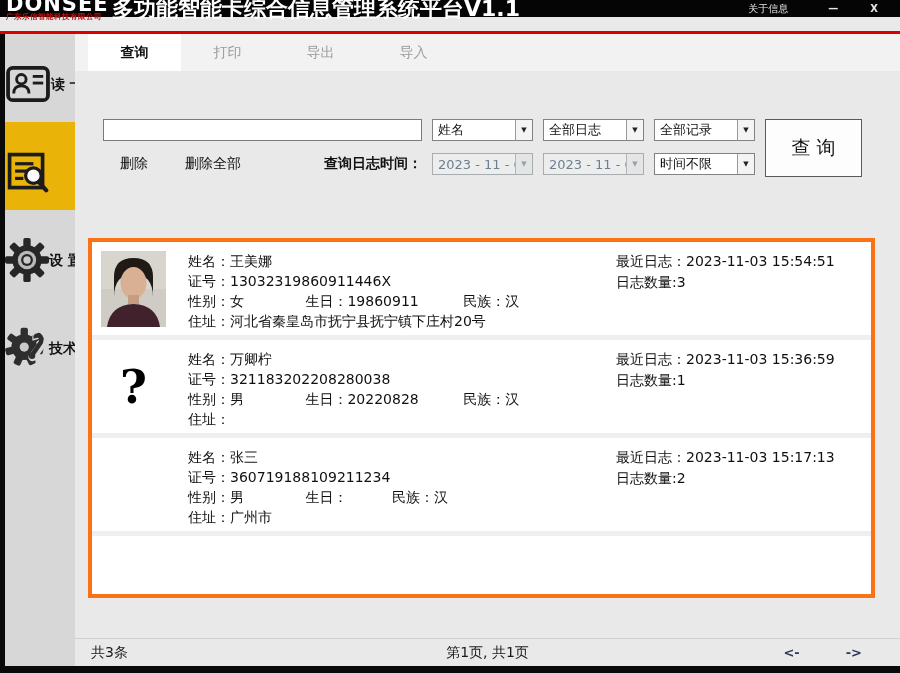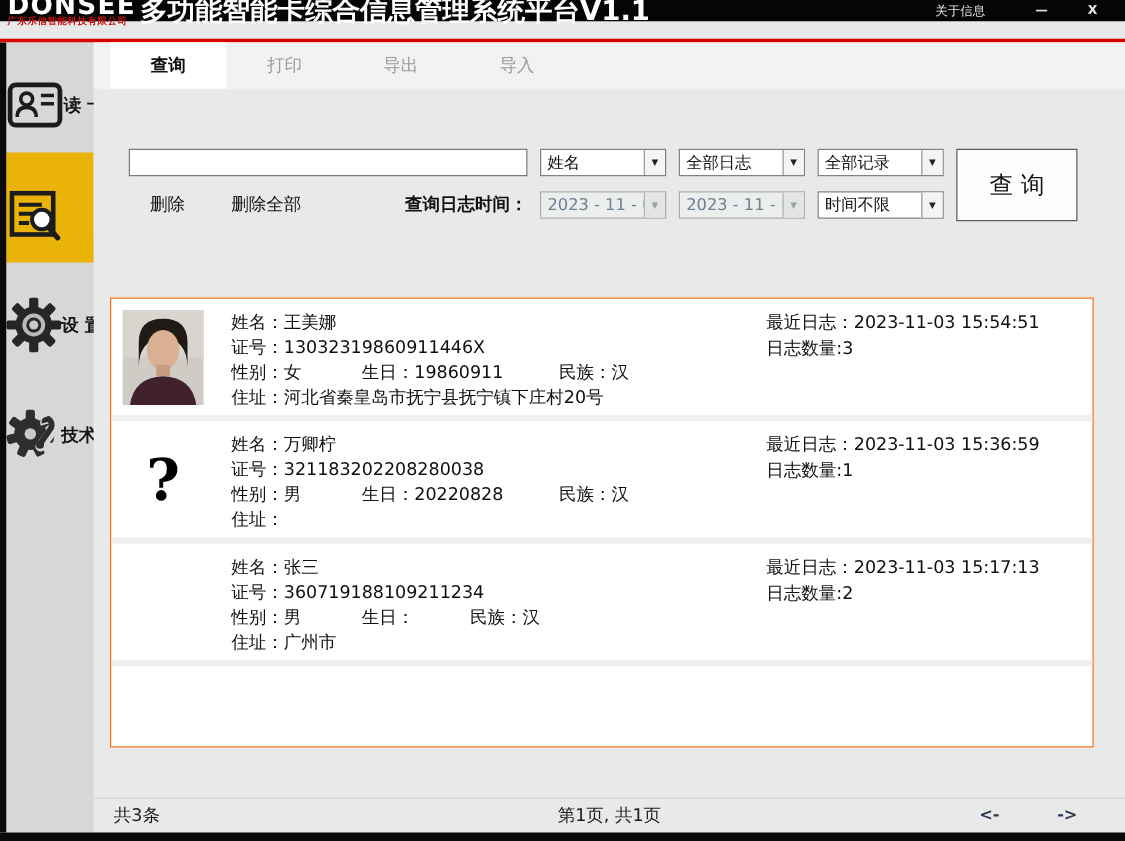--- a/index.html
+++ b/index.html
@@ -59,29 +59,29 @@
   .actions-cell { grid-column:1; grid-row:2; display:flex; align-items:center; font-size:14px; color:#111;text-align:right; }
   .lnk { cursor:pointer; }
   .lnk-del { margin-left:17px; }
   .lnk-delall { margin-left:37px; }
   .lbl-logtime { margin-left:auto; font-weight:600; }
   .query-btn { grid-column:5; grid-row:1/3; height:58px; background:#fdfdfd; border:1px solid #5a5a5a;
                font-size:19px; letter-spacing:6px; padding-left:6px; color:#111; cursor:pointer;
                font-family:"DejaVu Sans","Liberation Sans",sans-serif; }
 
   
-  .listpanel { flex:1; margin:7px 25px 0 13px; background:#fff; border:1px solid #f97316; overflow:hidden; }
+  .listpanel { flex:1; margin:7px 25px 0 13px; background:#fff; border:4px solid #f97316; overflow:hidden; }
   .row { min-height:90px; border-bottom:5px solid #efefef; padding:9px 0 4px 9px; display:flex; cursor:default; }
   .photo-box { width:65px; height:76px; flex:none; }
   .photo-box svg { display:block; }
   .qmark { width:65px; height:76px; display:flex; align-items:center; justify-content:center;
            font-size:46px; font-weight:bold; color:#000; font-family:"DejaVu Serif","Liberation Serif",serif; }
   .info { margin-left:22px; width:370px; font-size:14px; color:#101010; }
   .info .line { height:20px; line-height:20px; white-space:nowrap; }
-  .grp-birth { margin-left:44px; }
+  .grp-birth { margin-left:57px; }
   .grp-ethnic { margin-left:40px; }
   .log { margin-left:58px; font-size:14px; color:#101010; }
   .log div { height:21px; line-height:21px; white-space:nowrap; }
 
   
   .footer { height:28px; background:#e9e9e9; border-top:1px solid #d2d2d2; display:flex; align-items:center;
             font-size:14px; color:#1a1a1a; }
   .foot-total { margin-left:16px; }
   .foot-page { position:absolute; left:0; width:100%; text-align:center; pointer-events:none; }
   .foot-rel { position:relative; flex:1; height:100%; display:flex; align-items:center; }

